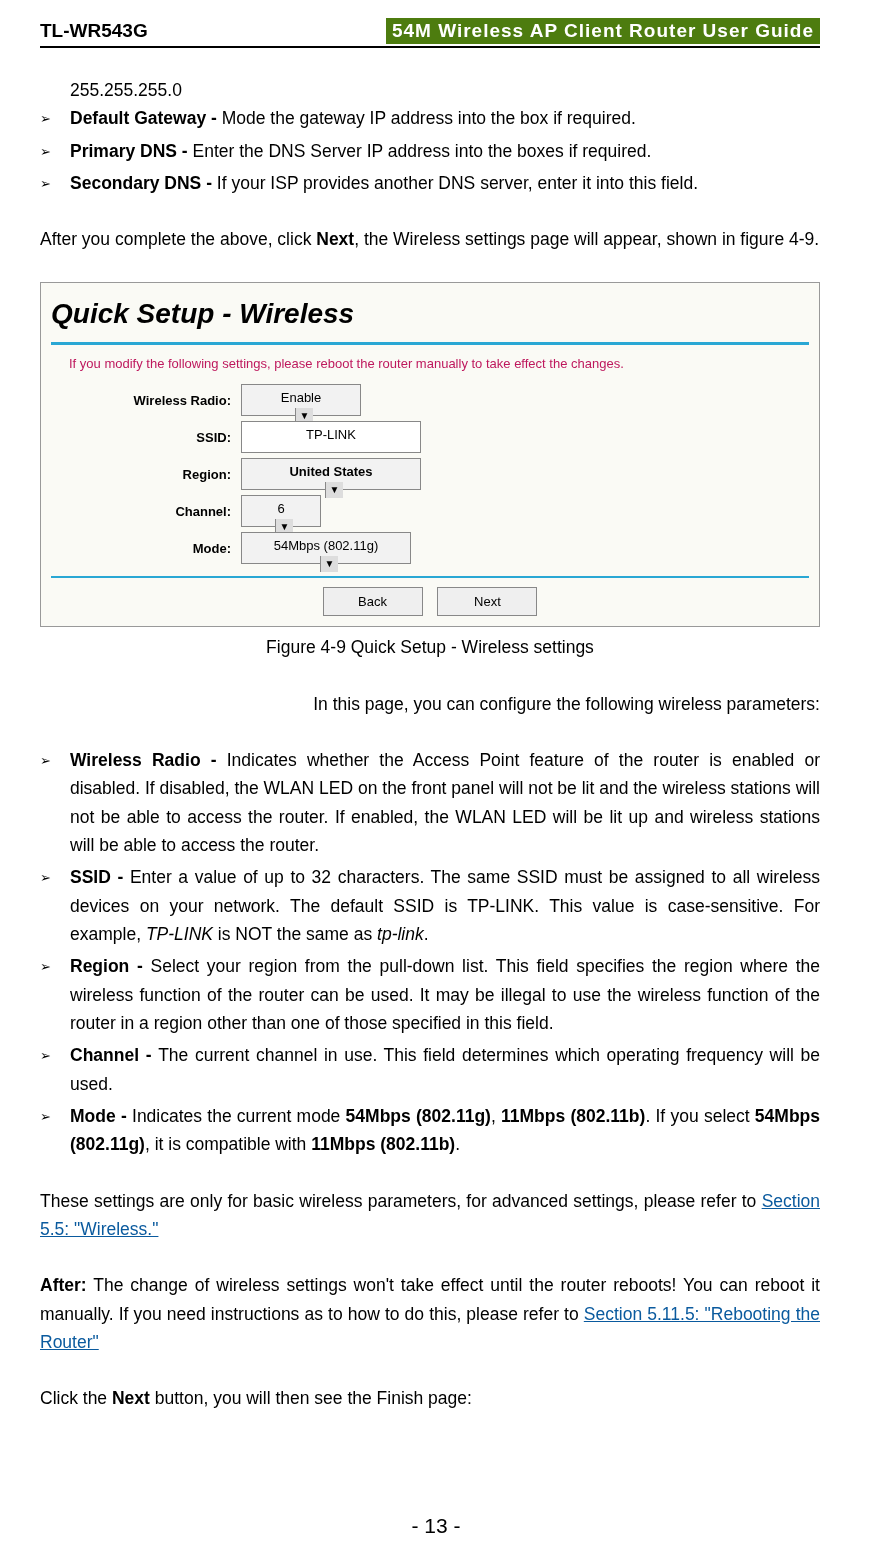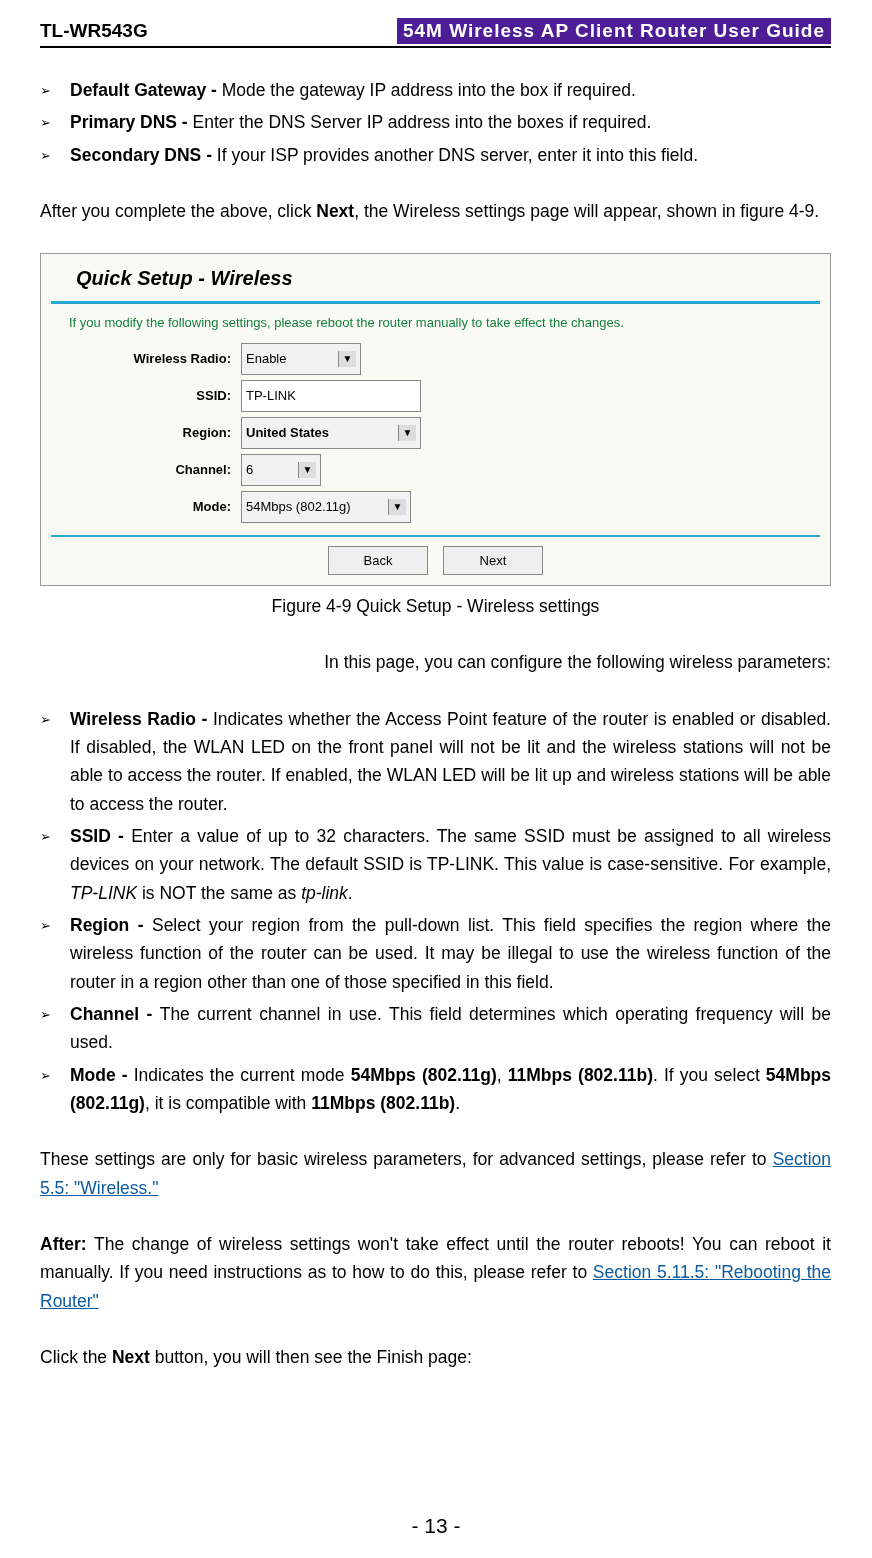--- a/index.html
+++ b/index.html
@@ -5,37 +5,37 @@
   * { box-sizing: border-box; }
   body {
     margin: 0;
     padding: 0;
     font-family: Arial, Helvetica, sans-serif;
     background: #fff;
     color: #000;
     width: 872px;
   }
   .page {
-    padding: 18px 41px 40px 40px;
+    padding: 18px 52px 40px 40px;
     position: relative;
     min-height: 1558px;
     border-radius: 14px;
   }
   .header-line {
     display: flex;
     justify-content: space-between;
     align-items: baseline;
     border-bottom: 2px solid #000;
     padding-bottom: 2px;
     margin-bottom: 28px;
     font-weight: bold;
     font-size: 19px;
   }
   .header-right {
-    background: #4c1d95;
+    background: #4d7c0f;
     color: #fff;
     padding: 2px 6px;
     letter-spacing: 1px;
   }
   .content { font-size: 17.5px; line-height: 1.62; }
   .cont-line { margin-left: 30px; }
   ul.bullets { list-style: none; padding: 0; margin: 0 0 12px 0; }
   ul.bullets li { display: flex; margin-bottom: 4px; }
   ul.bullets li .marker { flex: 0 0 30px; font-size: 13px; padding-top: 4px; }
   ul.bullets li .bullet-text { flex: 1; text-align: justify; }
@@ -45,38 +45,38 @@
   .link { color: #0a5a9e; text-decoration: underline; }
   .figure-box {
     border: 1.5px solid #999;
     margin: 8px 0 6px 0;
     background: #fafaf5;
     padding: 8px 10px 10px 10px;
   }
   .fig-title {
     font-family: Arial, sans-serif;
     font-weight: bold;
-    font-size: 20px;
+    font-size: 28px;
     font-style: italic;
     margin-bottom: 6px;
-    margin-left: 25px;
   }
   .fig-hr { height: 3px; background: #29a7d4; margin-bottom: 8px; }
-  .fig-note { font-size: 13px; color: #15803d; margin: 5px 0 10px 18px; }
+  .fig-note { font-size: 13px; color: #be185d; margin: 5px 0 10px 18px; }
   .form-row { display: flex; align-items: center; margin: 5px 0 5px 80px; font-size: 13px; }
   .form-row .lbl { width: 110px; text-align: right; font-weight: bold; padding-right: 10px; }
   .ctl-select, .ctl-input {
     border: 1px solid #888;
     background: #fff;
     padding: 2px 4px;
     font-size: 13px;
     height: 32px;
     display: inline-flex;
     align-items: center;
     justify-content: space-between;
+    flex-direction: column;
   }
   .ctl-select { background: #f2f2f2; }
   .ctl-select .arrow { background:#ddd; border-left:1px solid #888; width:18px; text-align:center; font-size:10px; margin-left:6px; }
   .w1 { width: 120px; }
   .w2 { width: 180px; }
   .w3 { width: 180px; font-weight: bold; }
   .w4 { width: 80px; }
   .w5 { width: 170px; }
   .fig-hr2 { height: 2px; background: #29a7d4; margin: 12px 0 8px 0; }
   .btn-row { text-align: center; }
@@ -103,20 +103,21 @@
 </head>
 <body>
 
 <div class="page">
   <div class="header-line">
     <span>TL-WR543G</span>
     <span class="header-right">54M Wireless AP Client Router User Guide</span>
   </div>
 
   <div class="content">
+    <div class="cont-line">255.255.255.0</div>
 
     <ul class="bullets">
       <li>
         <span class="marker">➢</span>
         <span class="bullet-text"><span class="bold">Default Gateway - </span><span>Mode the gateway IP address into the box if required.</span></span>
       </li>
       <li>
         <span class="marker">➢</span>
         <span class="bullet-text"><span class="bold">Primary DNS - </span><span>Enter the DNS Server IP address into the boxes if required.</span></span>
       </li>

